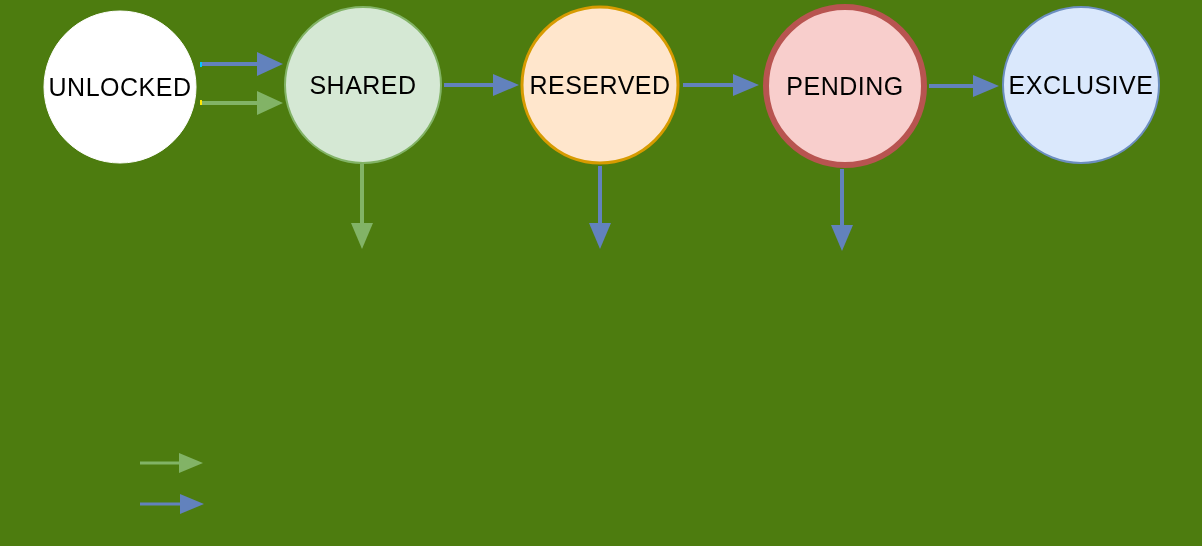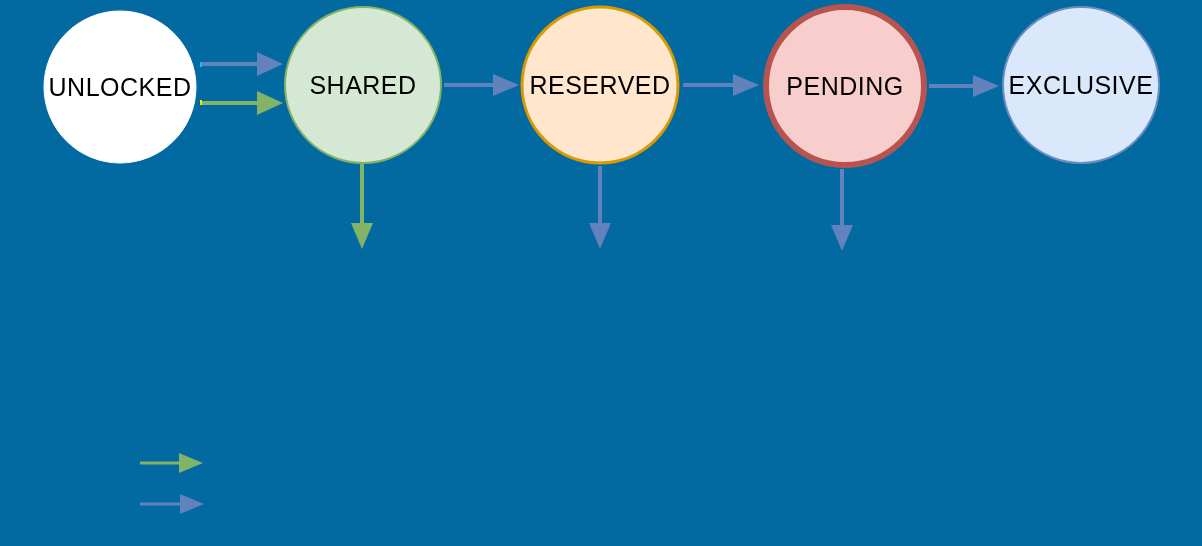--- a/index.html
+++ b/index.html
@@ -7,21 +7,21 @@
     padding: 0;
     background: #000000;
     width: 1202px;
     height: 546px;
     overflow: hidden;
   }
   .stage {
     position: relative;
     width: 1202px;
     height: 546px;
-    background: #0369a1;
+    background: #4d7c0f;
   }
   svg { display: block; }
   .state-label {
     font-family: "Liberation Sans", sans-serif;
     font-size: 25px;
     letter-spacing: 0.5px;
   }
 </style>
 </head>
 <body>

